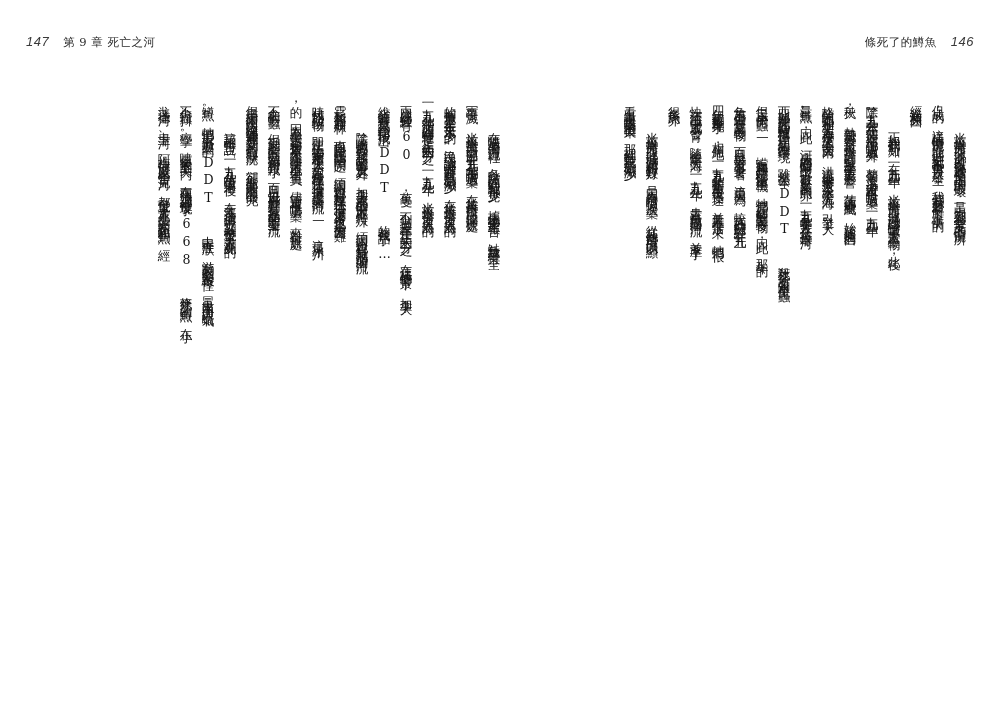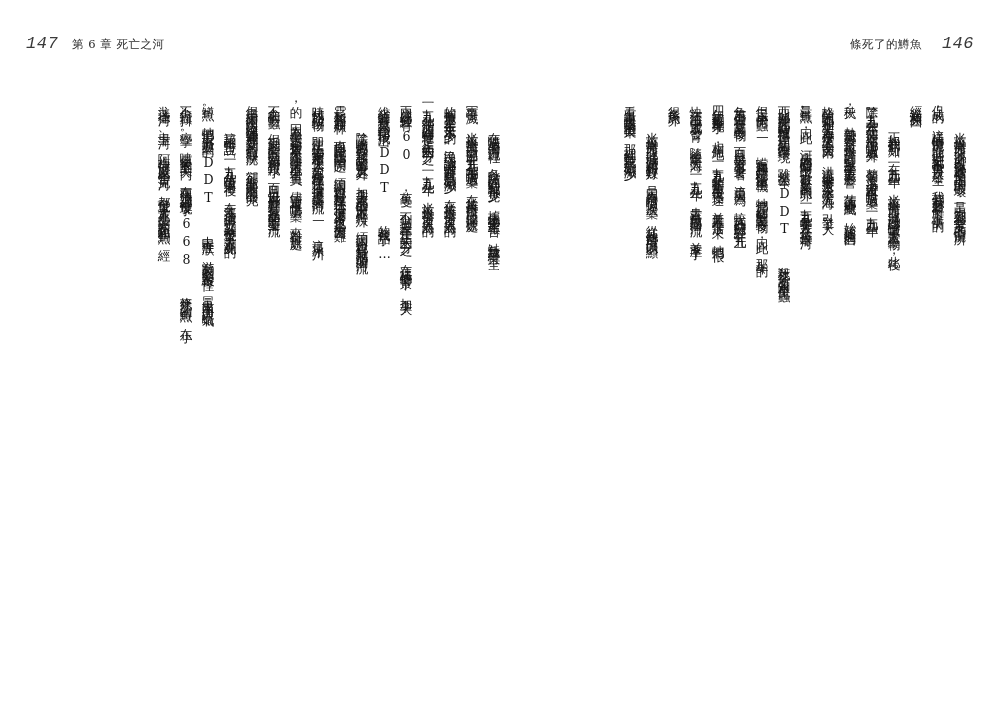--- a/index.html
+++ b/index.html
@@ -26,34 +26,34 @@
   
   .runhead {
     position: absolute;
     top: 34px;
     font-size: 11.5px;
     color: #2b2b2b;
     letter-spacing: 0.5px;
     white-space: nowrap;
   }
   .runhead .folio {
-    font-family: Liberation Mono, monospace;
+    font-family: Liberation Sans, sans-serif;
     font-style: italic;
-    font-size: 17px;
+    font-size: 13px;
     color: #3a3a3a;
   }
   .runhead-left {
     left: 26px;
   }
   .runhead-left .folio { margin-right: 14px; }
   .runhead-right {
     right: 26px;
     text-align: right;
   }
-  .runhead-right .folio { margin-left: 20px; }
+  .runhead-right .folio { margin-left: 14px; }
 
   
   .spread {
     position: absolute;
     top: 96px;
     left: 0;
     right: 0;
     height: 560px;
     display: flex;
     flex-direction: row-reverse;   
@@ -96,21 +96,21 @@
   .vcol.short {
     
   }
 </style>
 </head>
 <body>
 
 <div class="page">
 
   <div class="runhead runhead-left">
-    <span class="folio">147</span><span>第 6 章  死亡之河</span>
+    <span class="folio">147</span><span>第 9 章  死亡之河</span>
   </div>
 
   <div class="runhead runhead-right">
     <span>條死了的鱒魚</span><span class="folio">146</span>
   </div>
 
   <div class="spread">
 
     <div class="page-half right">
       <div class="vcols">

